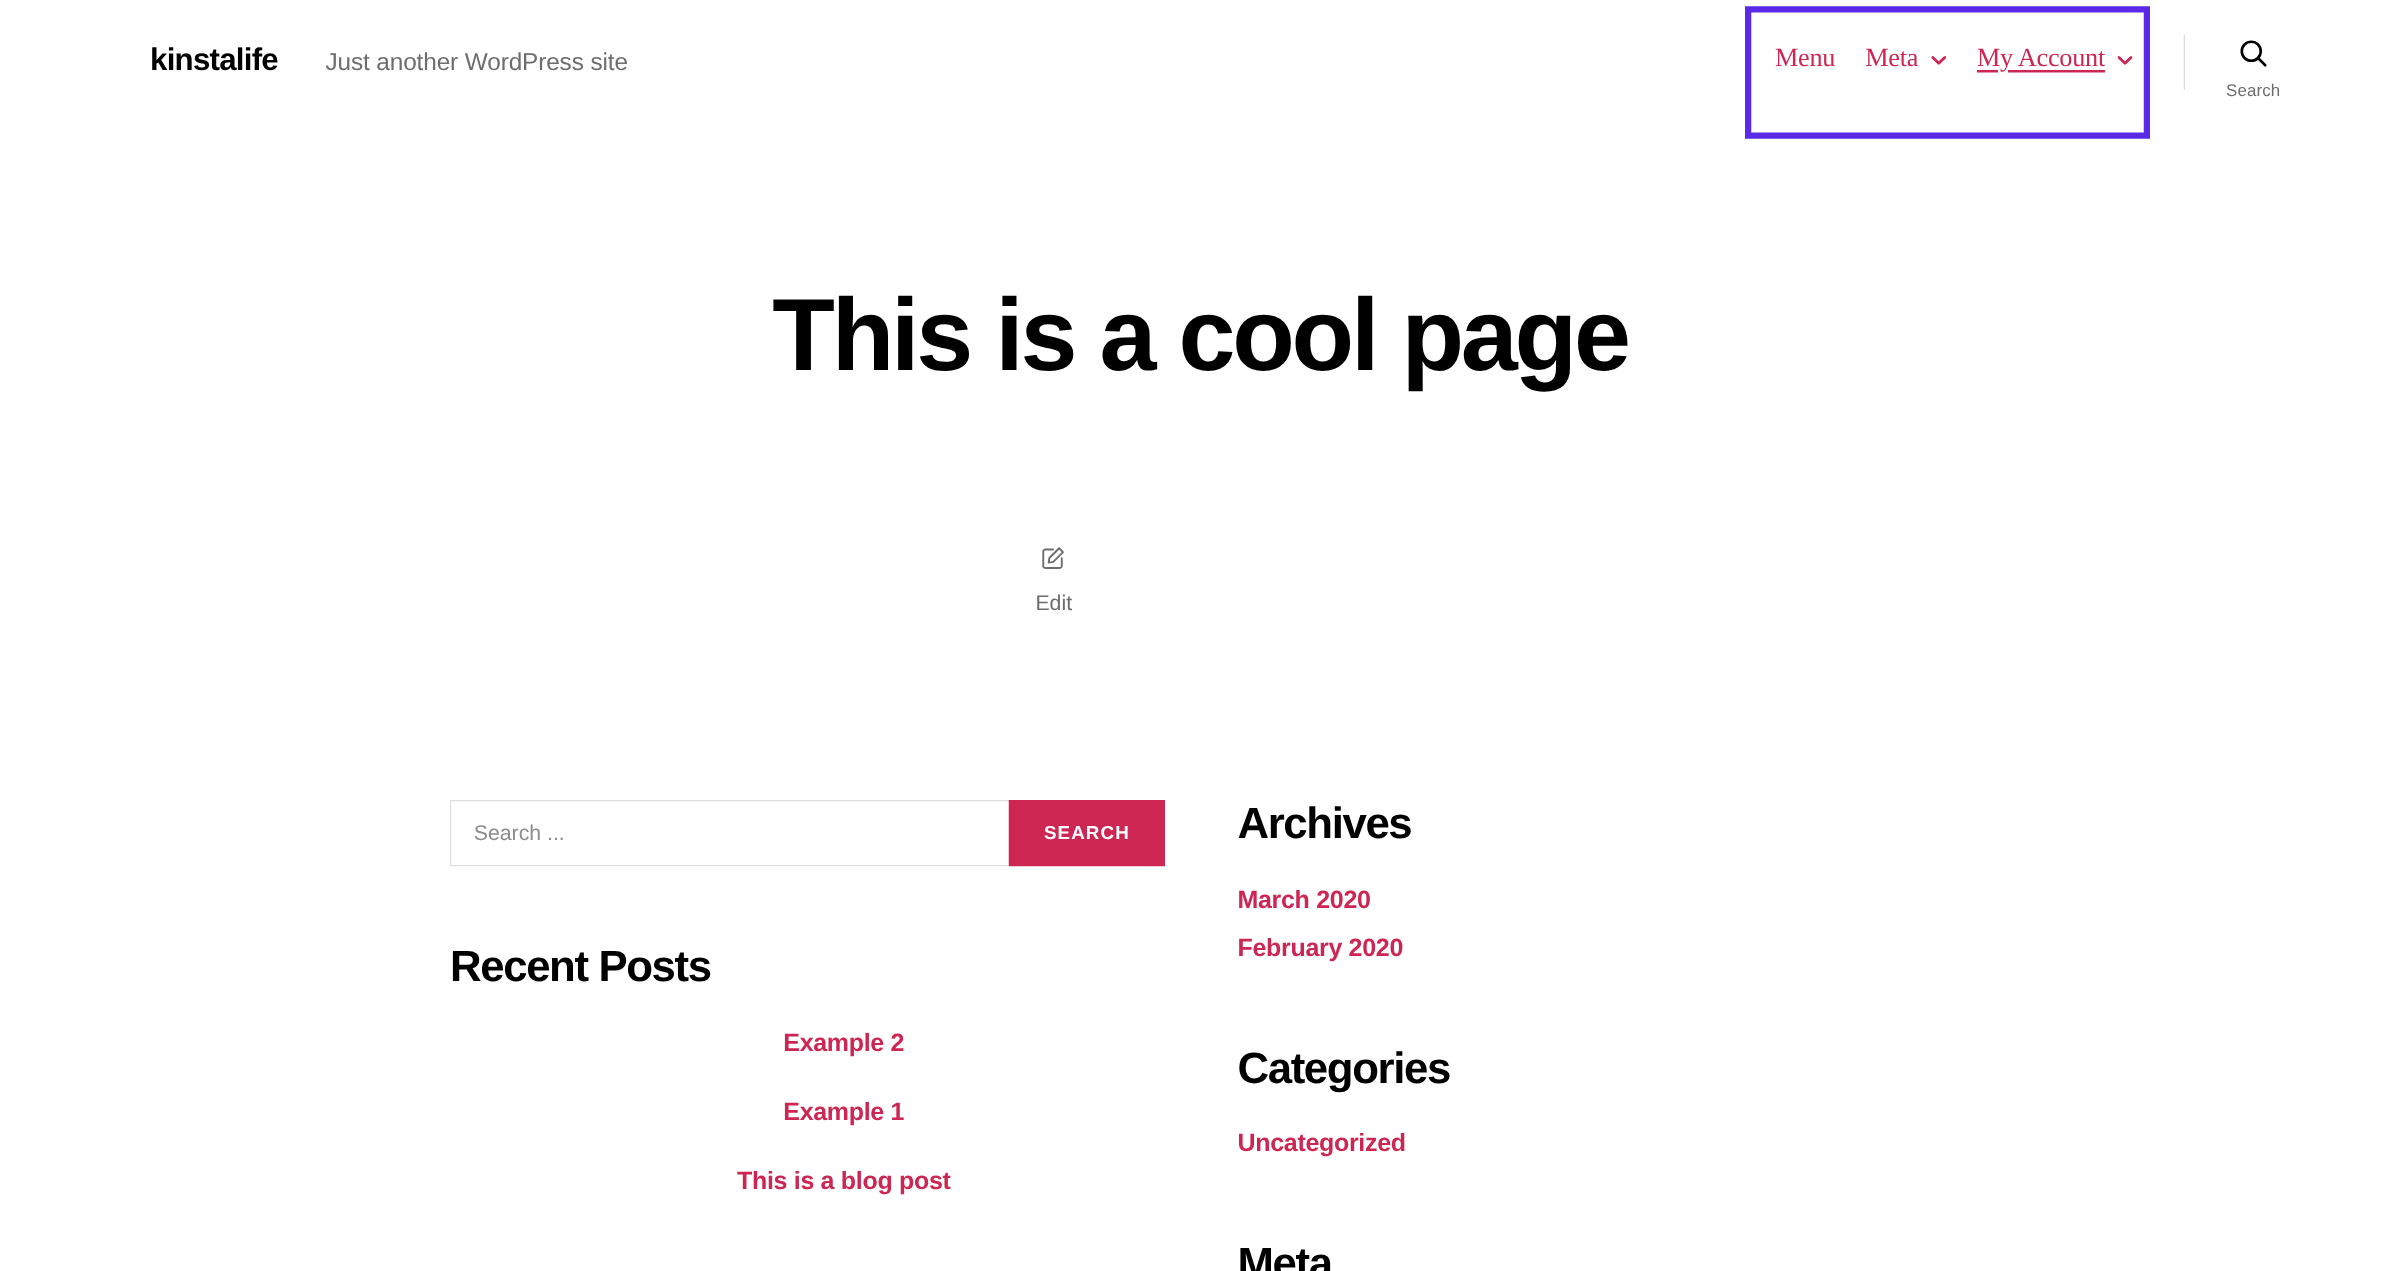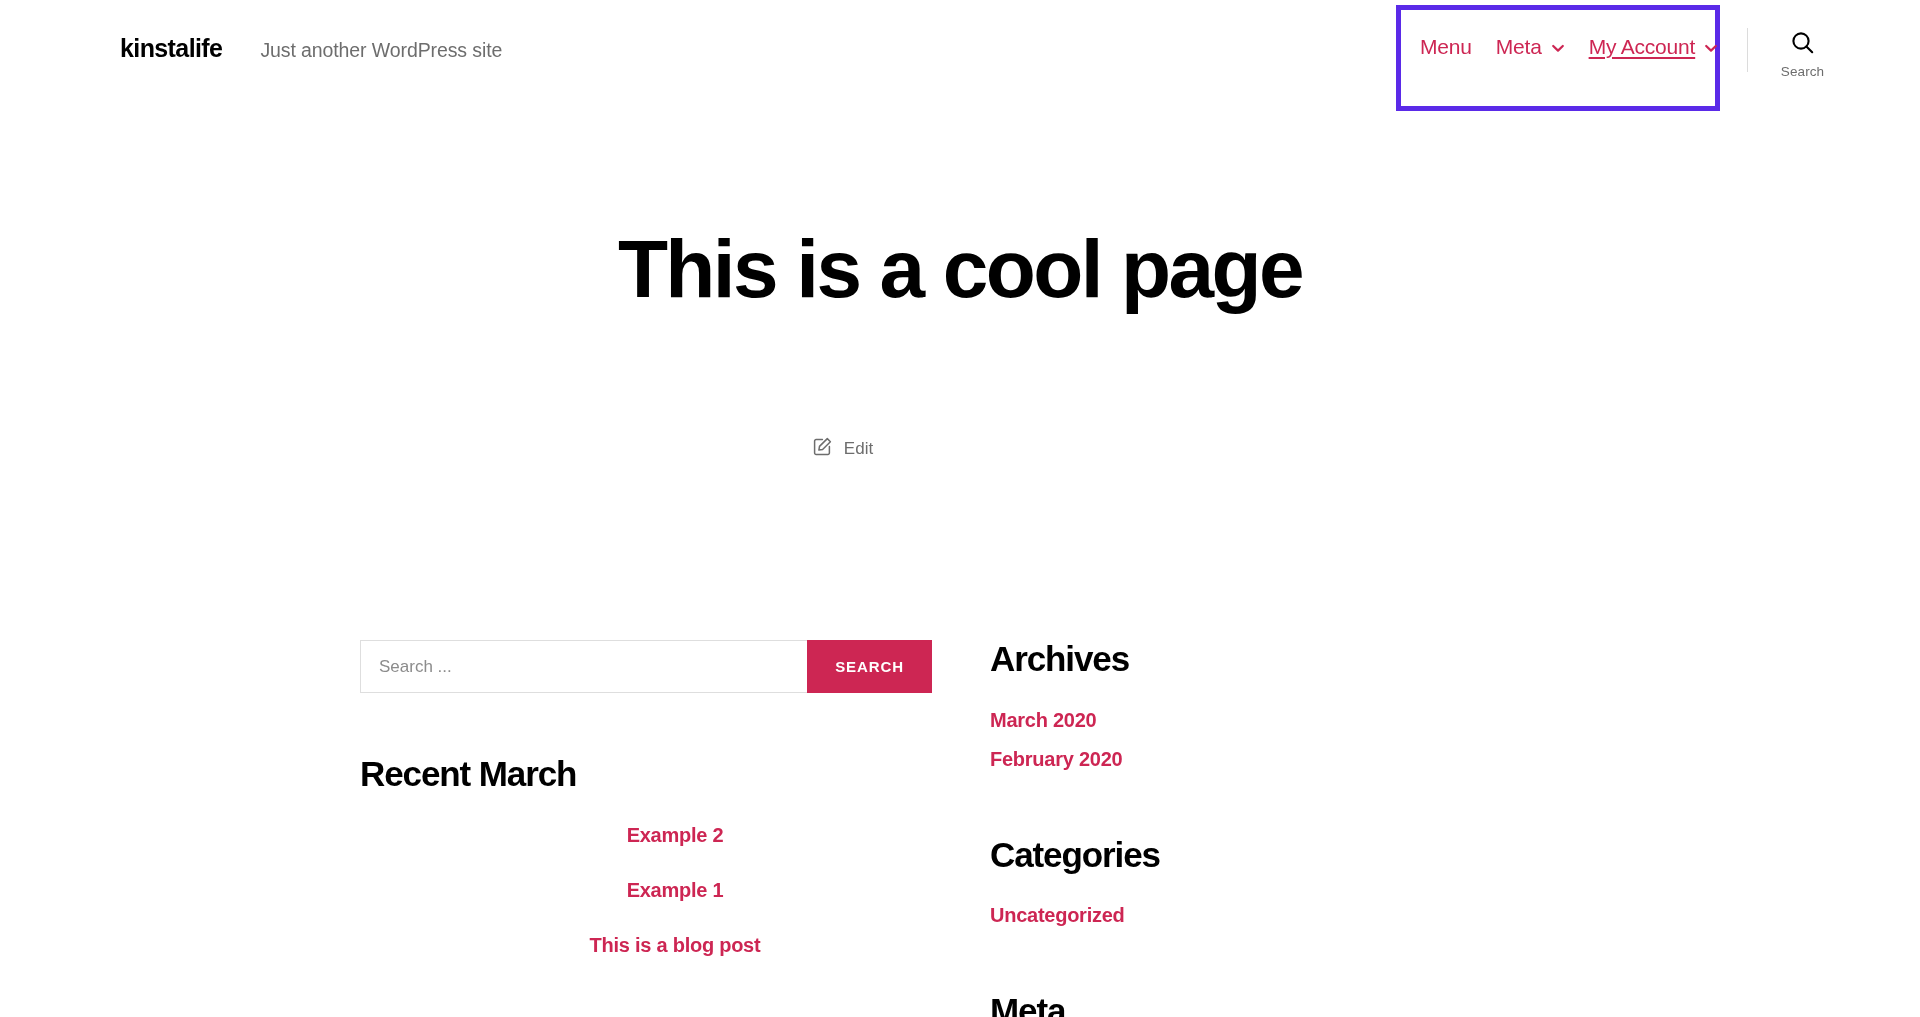--- a/index.html
+++ b/index.html
@@ -62,20 +62,21 @@
     pointer-events: none;
   }
 
   .primary-nav {
     position: absolute;
     left: 1420px;
     top: 36px;
     display: flex;
     align-items: center;
     gap: 24px;
+    font-family: Liberation Serif, serif;
   }
 
   .nav-item {
     display: flex;
     align-items: center;
     gap: 9px;
     font-size: 21px;
     font-weight: 500;
     color: #cd2653;
     line-height: 1;
@@ -158,20 +159,21 @@
   .edit-link {
     display: flex;
     align-items: center;
     gap: 12px;
     font-size: 17px;
     font-weight: 400;
     color: #6d6d6d;
     cursor: pointer;
     text-decoration: none;
     margin-left: -234px;
+    flex-direction: column;
   }
   .edit-icon { display: block; }
 
   
   .widget-area {
     position: absolute;
     left: 0;
     top: 640px;
     width: 1920px;
     display: flex;
@@ -329,21 +331,21 @@
   <div class="widget-column left">
 
     <div class="widget search-widget">
       <form class="search-form">
         <input class="search-field" type="text" placeholder="Search ..." style="">
         <button class="search-submit" type="submit">SEARCH</button>
       </form>
     </div>
 
     <div class="widget recent-posts-widget">
-      <h2 class="widget-title">Recent March</h2>
+      <h2 class="widget-title">Recent Posts</h2>
       <ul class="widget-list spaced">
         <li>
           <a class="widget-link">Example 2</a>
         </li>
         <li>
           <a class="widget-link">Example 1</a>
         </li>
         <li>
           <a class="widget-link">This is a blog post</a>
         </li>

